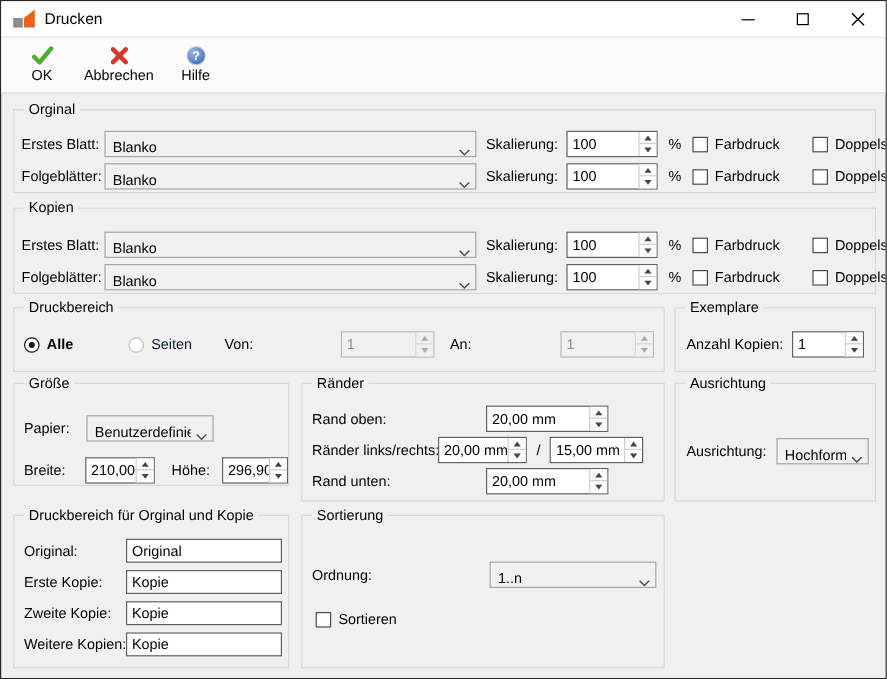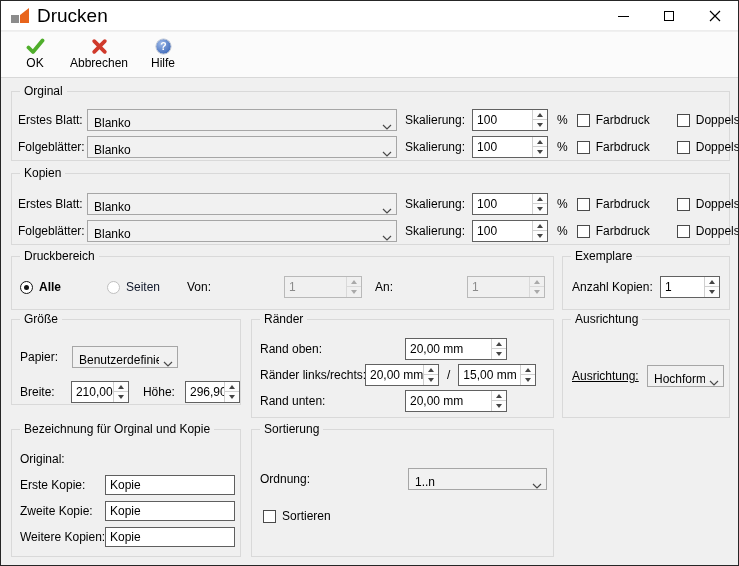--- a/index.html
+++ b/index.html
@@ -11,21 +11,21 @@
     background:#f0f0f0; border:1px solid #262626; overflow:hidden;
   }
 
   
   .titlebar {
     position:absolute; left:0; top:0; width:100%; height:30px;
     background:#ffffff; display:flex; align-items:center; padding-left:9px;
     border-bottom:1px solid #ededed;
   }
   .app-icon { width:20px; height:17px; margin-right:7px; flex:0 0 auto; }
-  .title-text { font-size:19px; color:#000; }
+  .title-text { font-size:13px; color:#000; }
   .win-controls { position:absolute; right:0; top:0; height:30px; display:flex; }
   .win-btn { width:46px; height:30px; display:flex; align-items:center; justify-content:center; }
   .glyph-min { width:11px; height:1px; background:#000; display:block; }
   .glyph-max { width:10px; height:10px; border:1px solid #000; display:block; }
 
   
   .toolbar {
     position:absolute; left:0; top:31px; width:100%; height:46px;
     background:#fbfbfb; border-bottom:1px solid #d8d8d8;
     display:flex; align-items:flex-start; gap:22px; padding:5px 0 0 21px;
@@ -116,21 +116,21 @@
   #grp-raender { left:250px; top:318px; width:303px; height:99px; padding:18px 0 0 8px; }
   #grp-raender .row { height:22px; margin-bottom:4px; }
   #grp-raender .lbl-wide { width:145px; }
   #grp-raender .lbl-lr { width:105px; }
   #grp-raender .spin-big { width:102px; flex:0 0 auto; }
   #grp-raender .spin-l { width:74px; flex:0 0 auto; }
   #grp-raender .spin-r { width:78px; flex:0 0 auto; }
   #grp-raender .slash { margin:0 8px; }
 
   #grp-ausrichtung { left:561px; top:318px; width:168px; height:99px; padding:45px 0 0 9px; }
-  #grp-ausrichtung .lbl { width:75px;text-decoration:underline; }
+  #grp-ausrichtung .lbl { width:75px; }
   #grp-ausrichtung .combo { width:77px; flex:0 0 auto; }
 
   #grp-bezeichnung { left:10px; top:428px; width:230px; height:128px; padding:19px 0 0 8px; }
   #grp-bezeichnung .row { height:20px; margin-bottom:6px; }
   #grp-bezeichnung .lbl { width:85px; }
   #grp-bezeichnung .tinput { width:130px; }
 
   #grp-sortierung { left:250px; top:428px; width:303px; height:128px; padding:38px 0 0 8px; }
   #grp-sortierung .row-order { height:22px; }
   #grp-sortierung .lbl-ord { width:148px; }
@@ -501,23 +501,24 @@
         <span class="c-chev">
             <svg width="10" height="6">
               <polyline points="1,1 5,5 9,1" fill="none" stroke="#4a4a4a" stroke-width="1.2"></polyline>
             </svg>
           </span>
       </div>
     </div>
   </div>
 
   <div class="group" id="grp-bezeichnung">
-    <span class="group-title">Bezeichnung für Orginal und Kopie</span>
+    <span class="group-title">Druckbereich für Orginal und Kopie</span>
     <div class="row">
       <span class="lbl">Original:</span>
+      <input class="tinput" type="text" value="Original" style="">
     </div>
     <div class="row">
       <span class="lbl">Erste Kopie:</span>
       <input class="tinput" type="text" value="Kopie" style="">
     </div>
     <div class="row">
       <span class="lbl">Zweite Kopie:</span>
       <input class="tinput" type="text" value="Kopie" style="">
     </div>
     <div class="row">

